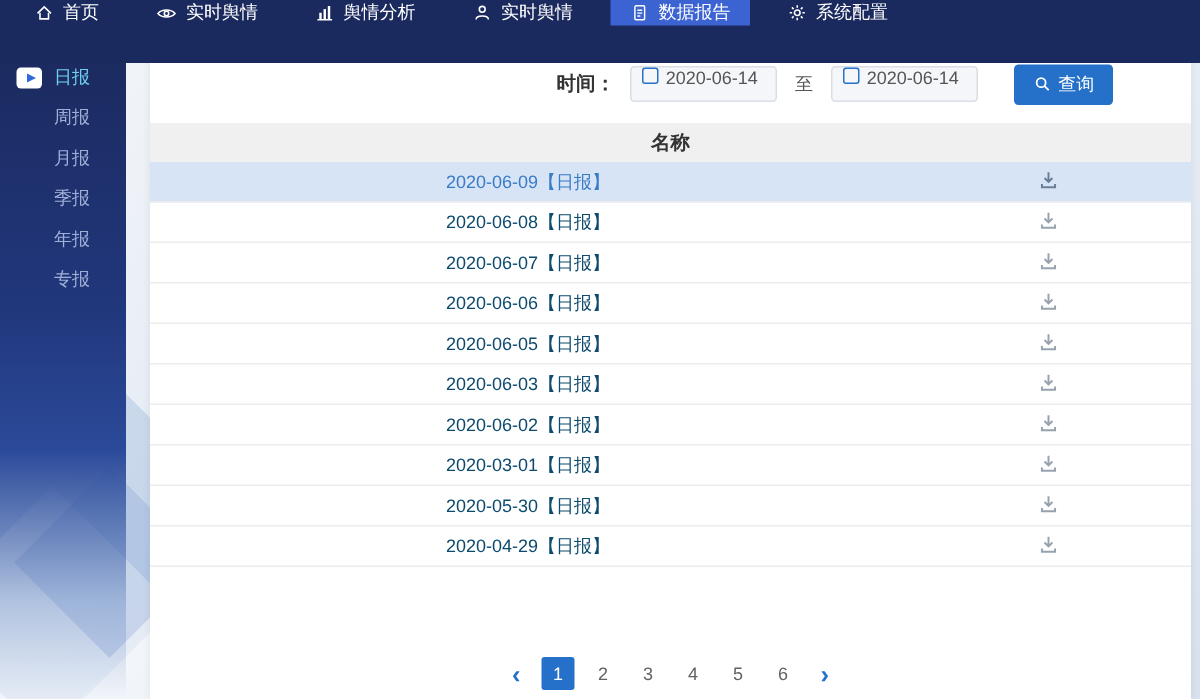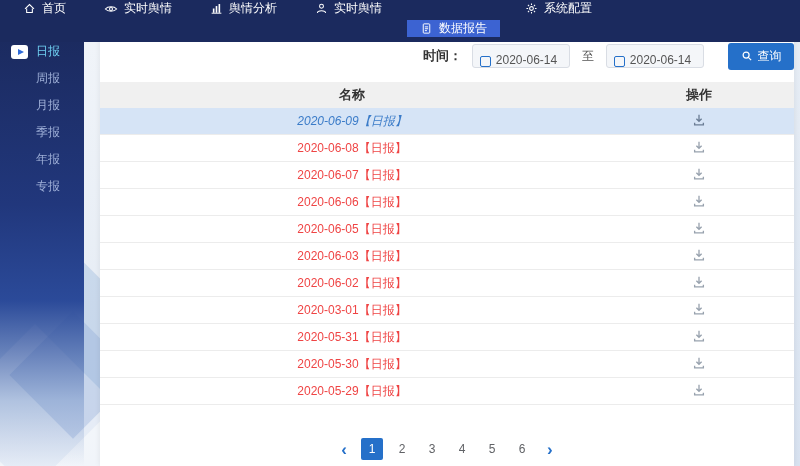--- a/index.html
+++ b/index.html
@@ -27,21 +27,21 @@
   .topnav{
     position:absolute;top:0;left:0;right:0;height:42px;
     background:var(--navy);
     display:flex;align-items:flex-start;padding-left:10px;z-index:6;
   }
   .nav-item{
     display:flex;align-items:center;gap:6px;
     padding:0 13px;margin-right:12px;
     color:#fff;font-size:12px;cursor:pointer;white-space:nowrap;
   }
-  .nav-item.active{background:var(--nav-active);margin-top:20px;}
+  .nav-item.active{background:var(--nav-active);}
   .nav-icon{display:flex;align-items:center;}
   .nav-icon svg{display:block;}
 
   
   .sidebar{
     position:absolute;top:30px;left:0;bottom:0;width:84px;z-index:5;
     background:linear-gradient(180deg,#1b2a5e 0%,#21377c 40%,#2b4a99 62%,rgba(95,130,190,.4) 85%,rgba(150,175,215,0) 100%);
     padding-top:8px;
   }
   .side-item{
@@ -64,27 +64,27 @@
   .main{
     position:absolute;left:100px;top:30px;right:6px;bottom:0;
     background:#fff;display:flex;flex-direction:column;z-index:4;
     box-shadow:0 0 6px rgba(0,0,0,.08);
   }
 
   
   .filter-bar{
     height:52px;flex:0 0 auto;
     display:flex;align-items:center;justify-content:flex-end;
-    gap:10px;
+    padding-right:52px;gap:10px;
   }
   .time-label{font-size:13px;font-weight:bold;color:#333;}
   .date-input{
     width:98px;height:24px;background:#f4f6f9;
     border:1px solid #d9dde4;border-radius:3px;
-    display:flex;align-items:flex-end;padding:0 7px;cursor:pointer;
+    display:flex;align-items:flex-start;padding:0 7px;cursor:pointer;
   }
   .cal-icon{
     width:11px;height:11px;border:1.5px solid var(--accent);
     border-radius:2px;flex:0 0 auto;
   }
   .date-text{flex:1;text-align:center;font-size:12px;color:#555;}
   .to-label{font-size:12px;color:#555;margin:0 2px;}
   .query-btn{
     margin-left:14px;height:27px;min-width:66px;padding:0 10px;
     background:var(--accent);color:#fff;border:none;border-radius:3px;
@@ -96,24 +96,24 @@
   .table-header{
     height:26px;flex:0 0 auto;background:#f0f0f0;
     display:flex;align-items:center;
     font-size:13px;font-weight:bold;color:#333;
   }
   .col-name{flex:1;text-align:center;}
   .col-op{width:190px;text-align:center;}
   .table-body{flex:1 1 auto;overflow:hidden;}
   .trow{
     height:27px;display:flex;align-items:center;
-    border-bottom:1px solid #ececec;font-size:12px;color:#ef4444;
+    border-bottom:1px solid #ececec;font-size:12px;color:#0c4a6e;
   }
   .trow .cell-name{cursor:pointer;}
-  .trow.highlighted{background:var(--row-highlight);color:var(--link);font-style:italic;}
+  .trow.highlighted{background:var(--row-highlight);color:var(--link);}
   .dl{color:#98a2ae;cursor:pointer;display:inline-flex;align-items:center;}
   .trow.highlighted .dl{color:#6b7d95;}
   .dl svg{display:block;}
 
   
   .pagination{
     height:34px;flex:0 0 auto;background:#fff;
     display:flex;align-items:center;justify-content:center;gap:10px;
   }
   .pg-prev,.pg-next{
@@ -236,21 +236,20 @@
           <circle cx="6.8" cy="6.8" r="4"></circle>
             <path d="M9.8 9.8 L13.5 13.5"></path>
         </svg>
       </span>
       <span>查询</span>
     </button>
   </div>
 
   <div class="table-header">
     <div class="col-name">名称</div>
-    <div class="col-op">操作</div>
   </div>
 
   <div class="table-body">
   <div class="trow highlighted">
     <div class="col-name cell-name">2020-06-09【日报】</div>
     <div class="col-op cell-op">
       <span class="dl">
         <svg width="14" height="14" viewBox="0 0 16 16" fill="none" stroke="currentColor" stroke-width="1.5">
           <path d="M8 2 V9 M5 6.5 L8 9.5 L11 6.5"></path>
           <path d="M3 11 V13.5 H13 V11"></path>
@@ -337,46 +336,35 @@
     <div class="col-op cell-op">
       <span class="dl">
         <svg width="14" height="14" viewBox="0 0 16 16" fill="none" stroke="currentColor" stroke-width="1.5">
           <path d="M8 2 V9 M5 6.5 L8 9.5 L11 6.5"></path>
           <path d="M3 11 V13.5 H13 V11"></path>
         </svg>
       </span>
     </div>
   </div>
 
-  <div class="trow">
-    <div class="col-name cell-name">2020-05-31【日报】</div>
-    <div class="col-op cell-op">
-      <span class="dl">
-        <svg width="14" height="14" viewBox="0 0 16 16" fill="none" stroke="currentColor" stroke-width="1.5">
-          <path d="M8 2 V9 M5 6.5 L8 9.5 L11 6.5"></path>
-          <path d="M3 11 V13.5 H13 V11"></path>
-        </svg>
-      </span>
-    </div>
-  </div>
 
   <div class="trow">
     <div class="col-name cell-name">2020-05-30【日报】</div>
     <div class="col-op cell-op">
       <span class="dl">
         <svg width="14" height="14" viewBox="0 0 16 16" fill="none" stroke="currentColor" stroke-width="1.5">
           <path d="M8 2 V9 M5 6.5 L8 9.5 L11 6.5"></path>
           <path d="M3 11 V13.5 H13 V11"></path>
         </svg>
       </span>
     </div>
   </div>
 
   <div class="trow">
-    <div class="col-name cell-name">2020-05-29【日报】</div>
+    <div class="col-name cell-name">2020-04-29【日报】</div>
     <div class="col-op cell-op">
       <span class="dl">
         <svg width="14" height="14" viewBox="0 0 16 16" fill="none" stroke="currentColor" stroke-width="1.5">
           <path d="M8 2 V9 M5 6.5 L8 9.5 L11 6.5"></path>
           <path d="M3 11 V13.5 H13 V11"></path>
         </svg>
       </span>
     </div>
   </div>
 </div>

